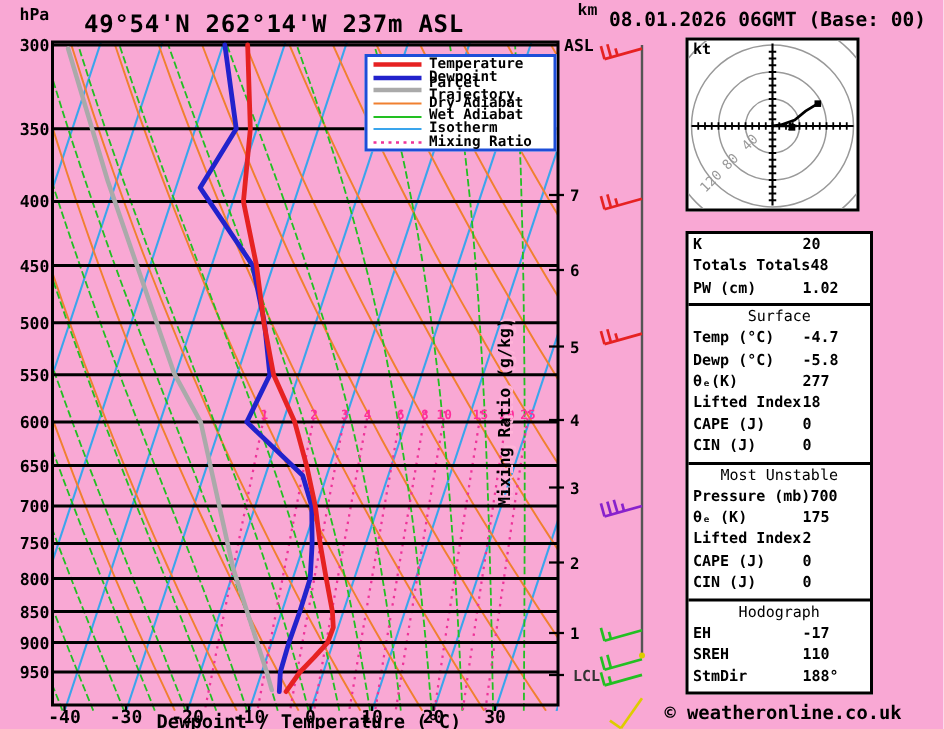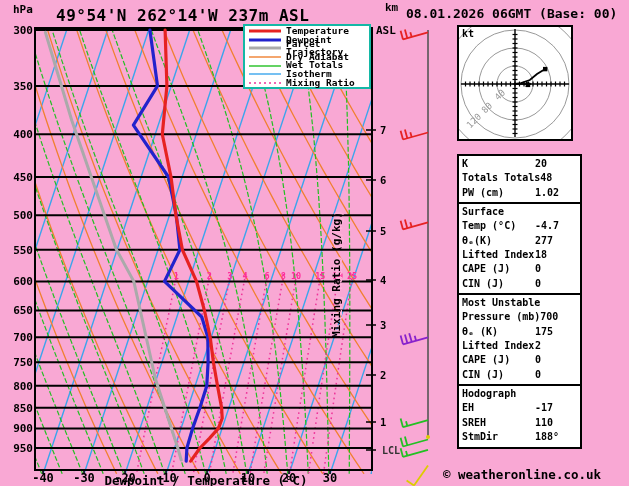--- a/index.html
+++ b/index.html
@@ -9,34 +9,34 @@
     -webkit-font-smoothing:none;
   }
   .abs{position:absolute;}
   .lbl{font-weight:bold;color:#000;white-space:nowrap;}
   .title{font-size:16px;letter-spacing:.5px;}
   .datetime{font-size:13px;}
   .unit{font-size:11px;}
   .footer{font-size:12.5px;}
   
   .legend{
-    left:243px;top:24px;width:128px;height:65px;background:#fff;
-    border:2px solid #14b8a6;box-sizing:border-box;padding:1px 0 4px 3px;z-index:5;
+    left:243px;top:36px;width:128px;height:65px;background:#fff;
+    border:2px solid #1d4ed8;box-sizing:border-box;padding:1px 0 4px 3px;z-index:5;
   }
   .legend-row{display:flex;align-items:center;height:8.6px;}
   .legend-swatch{width:34px;flex:0 0 34px;margin-right:4px;}
   .legend-label{font-size:9.5px;font-weight:bold;line-height:8.6px;}
   
   .datatable{
     left:457px;top:154px;width:125px;background:#fff;
     border:2px solid #000;box-sizing:border-box;z-index:5;
   }
   .tsection{border-top:2px solid #000;padding:1px 3px 2px 3px;}
   .tsection:first-child{border-top:none;}
-  .theader{font-size:10px;font-weight:bold;line-height:14px;}
+  .theader{text-align:center;font-size:10px;font-weight:normal;line-height:14px;}
   .trow{display:flex;font-size:10px;font-weight:bold;line-height:14.4px;}
   .trow .tlabel{white-space:nowrap;}
   .trow .tval{margin-left:auto;width:42px;flex-shrink:0;text-align:left;white-space:nowrap;}
   
   .hodo{
     left:457px;top:25px;width:116px;height:116px;background:#fff;
     border:2px solid #000;box-sizing:border-box;z-index:4;
   }
   .hodo-kt{left:462px;top:28px;font-size:10px;z-index:6;}
   
@@ -285,21 +285,21 @@
       <div class="legend-row">
         <svg class="legend-swatch" width="34" height="6">
           <line x1="1" y1="3" x2="33" y2="3" stroke="#f08030" stroke-width="1.4"></line>
         </svg>
         <span class="legend-label">Dry Adiabat</span>
       </div>
       <div class="legend-row">
         <svg class="legend-swatch" width="34" height="6">
           <line x1="1" y1="3" x2="33" y2="3" stroke="#22c022" stroke-width="1.4"></line>
         </svg>
-        <span class="legend-label">Wet Totals</span>
+        <span class="legend-label">Wet Adiabat</span>
       </div>
       <div class="legend-row">
         <svg class="legend-swatch" width="34" height="6">
           <line x1="1" y1="3" x2="33" y2="3" stroke="#3aa5ec" stroke-width="1.4"></line>
         </svg>
         <span class="legend-label">Isotherm</span>
       </div>
       <div class="legend-row">
         <svg class="legend-swatch" width="34" height="6">
           <line x1="1" y1="3" x2="33" y2="3" stroke="#ee3399" stroke-width="1.6" stroke-dasharray="2 3"></line>
@@ -389,20 +389,24 @@
           <span class="tval">1.02</span>
         </div>
       </div>
       <div class="tsection">
         <div class="theader">Surface</div>
         <div class="trow">
           <span class="tlabel">Temp (°C)</span>
           <span class="tval">-4.7</span>
         </div>
         <div class="trow">
+          <span class="tlabel">Dewp (°C)</span>
+          <span class="tval">-5.8</span>
+        </div>
+        <div class="trow">
           <span class="tlabel">θₑ(K)</span>
           <span class="tval">277</span>
         </div>
         <div class="trow">
           <span class="tlabel">Lifted Index</span>
           <span class="tval">18</span>
         </div>
         <div class="trow">
           <span class="tlabel">CAPE (J)</span>
           <span class="tval">0</span>

